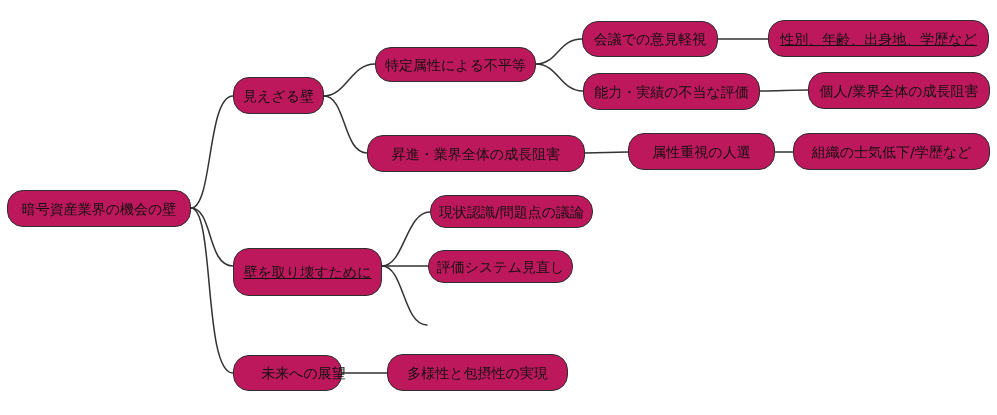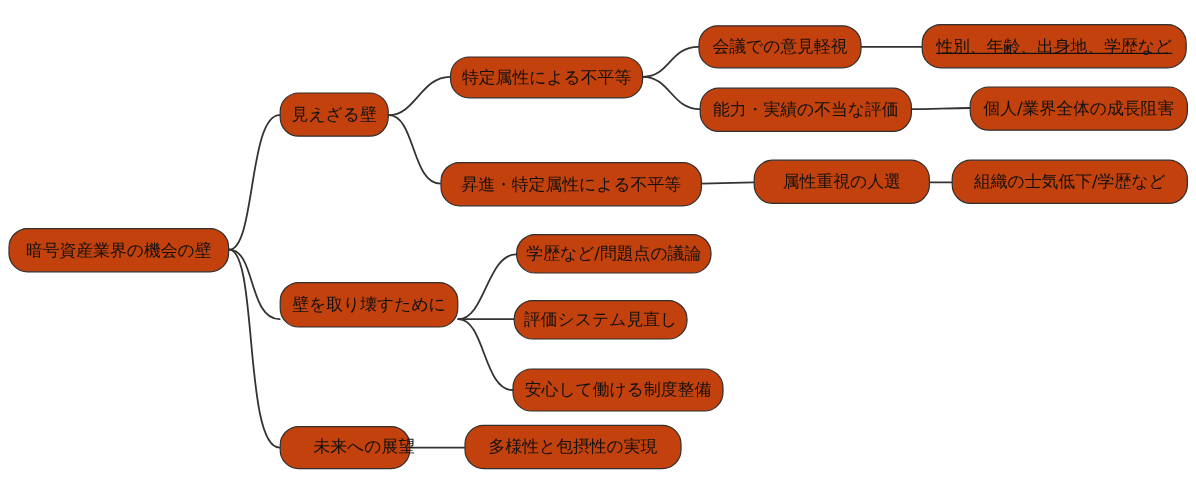--- a/index.html
+++ b/index.html
@@ -26,21 +26,21 @@
     stroke: #333333;
     stroke-width: 1.5;
     stroke-linecap: round;
   }
   .node {
     position: absolute;
     box-sizing: border-box;
     display: flex;
     align-items: center;
     justify-content: center;
-    background: #c2410c;
+    background: #be185d;
     border: 1.5px solid #2f2f2f;
     border-radius: 16px;
     font-size: 14px;
     line-height: 1;
     color: #111111;
     white-space: nowrap;
     padding: 0 6px;
   }
 </style>
 </head>
@@ -66,23 +66,22 @@
     <path d="M342,373 L387,373"></path>
   </svg>
 
   <div class="node" style="left:7px;   top:190px; width:184px; height:37px;">暗号資産業界の機会の壁</div>
   <div class="node" style="left:233px; top:77px;  width:91px;  height:37px;">見えざる壁</div>
   <div class="node" style="left:375px; top:47px;  width:161px; height:35px;">特定属性による不平等</div>
   <div class="node" style="left:582px; top:21px;  width:136px; height:36px;">会議での意見軽視</div>
   <div class="node" style="left:768px; top:20px;  width:221px; height:37px;text-decoration:underline;">性別、年齢、出身地、学歴など</div>
   <div class="node" style="left:583px; top:73px;  width:177px; height:37px;">能力・実績の不当な評価</div>
   <div class="node" style="left:808px; top:72px;  width:182px; height:37px;">個人/業界全体の成長阻害</div>
-  <div class="node" style="left:367px; top:135px; width:218px; height:37px;">昇進・特定属性による不平等</div>
+  <div class="node" style="left:367px; top:135px; width:218px; height:37px;">昇進・業界全体の成長阻害</div>
   <div class="node" style="left:628px; top:133px; width:147px; height:37px;">属性重視の人選</div>
   <div class="node" style="left:793px; top:133px; width:197px; height:37px;">組織の士気低下/学歴など</div>
-  <div class="node" style="left:233px; top:235px; width:149px; height:38px;">壁を取り壊すために</div>
-  <div class="node" style="left:430px; top:195px; width:163px; height:33px;">学歴など/問題点の議論</div>
+  <div class="node" style="left:233px; top:248px; width:149px; height:48px;text-decoration:underline;">壁を取り壊すために</div>
+  <div class="node" style="left:430px; top:195px; width:163px; height:33px;">現状認識/問題点の議論</div>
   <div class="node" style="left:428px; top:250px; width:145px; height:33px;">評価システム見直し</div>
-  <div class="node" style="left:427px; top:307px; width:176px; height:36px;">安心して働ける制度整備</div>
   <div class="node" style="left:233px; top:355px; width:109px; height:36px;padding-left:38px;">未来への展望</div>
   <div class="node" style="left:387px; top:354px; width:181px; height:37px;">多様性と包摂性の実現</div>
 
 </div>
 
 </body></html>

